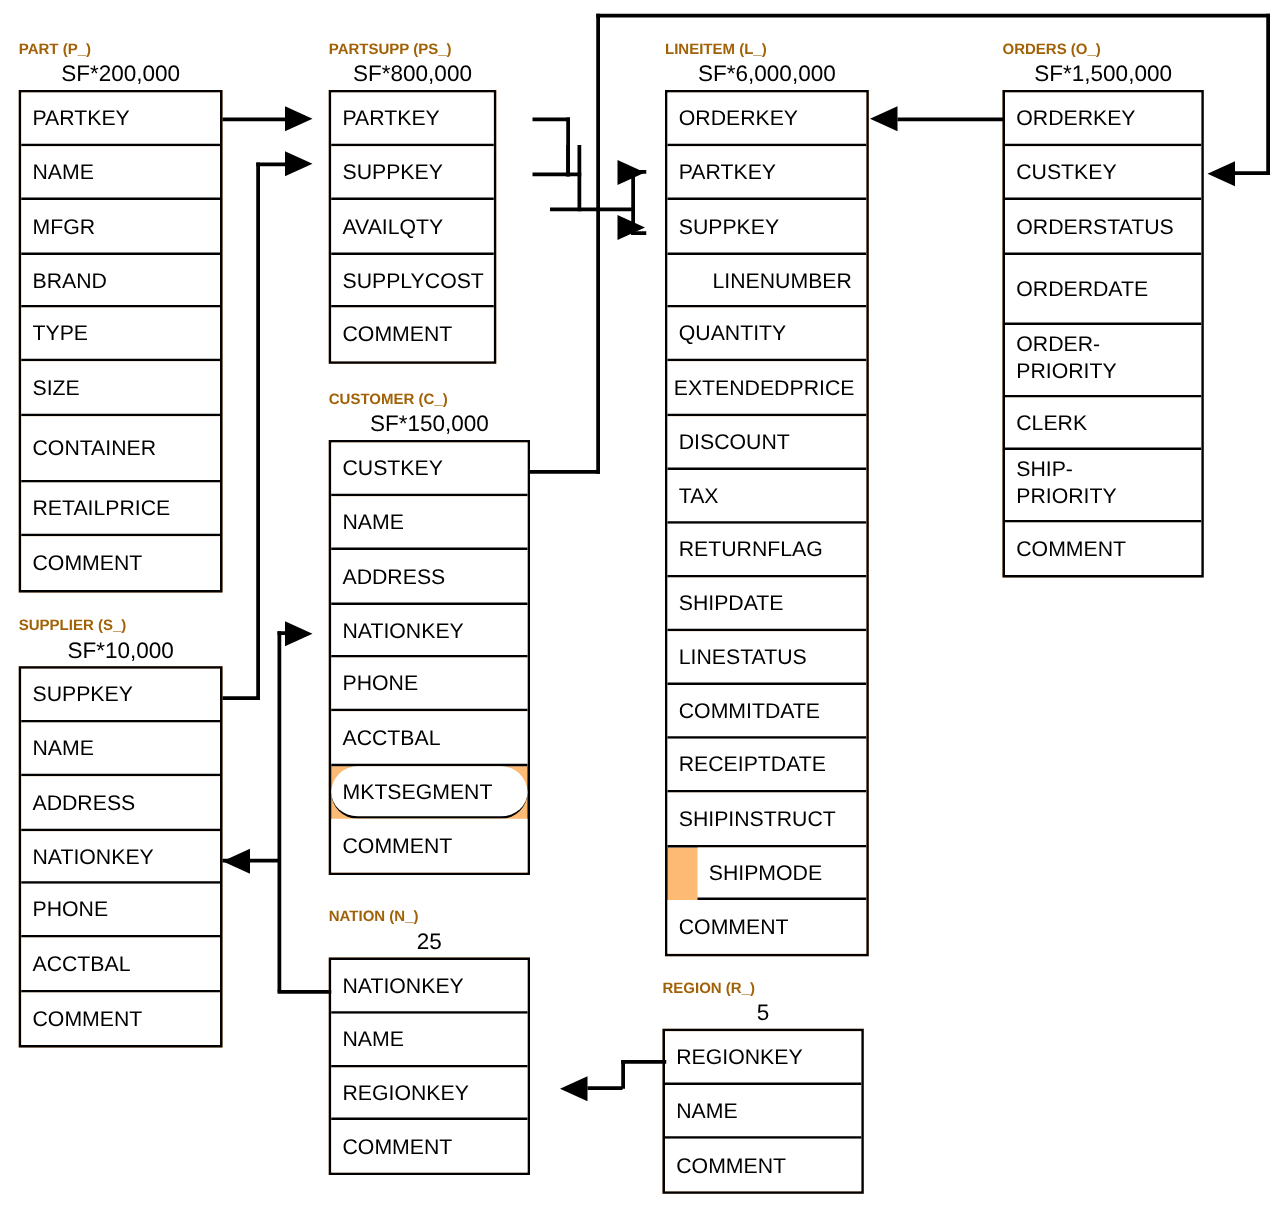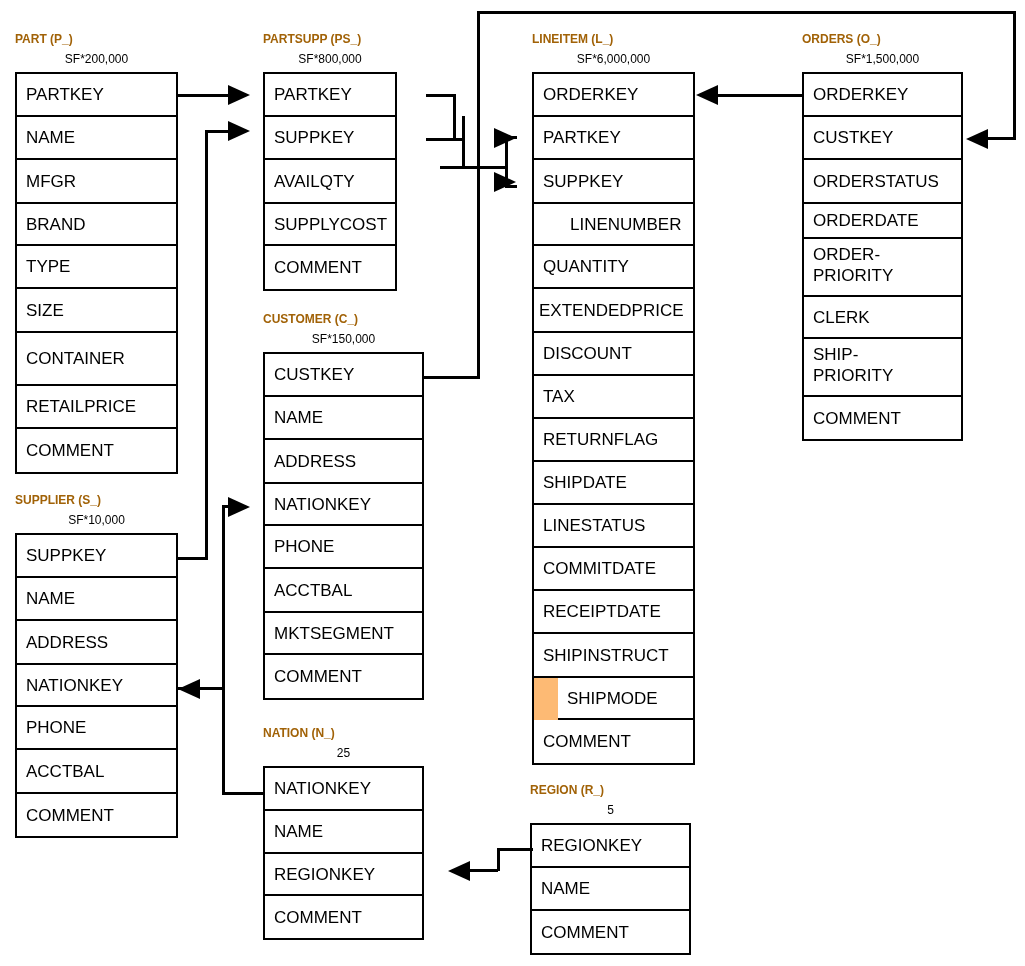--- a/index.html
+++ b/index.html
@@ -24,21 +24,21 @@
   }
   .entity-title {
     font-weight: bold;
     font-size: 12px;
     color: #a16207;
     text-align: left;
     line-height: 19px;
     white-space: nowrap;
   }
   .entity-card {
-    font-size: 12px;
+    font-size: 18px;
     color: #000;
     text-align: center;
     line-height: 19px;
     white-space: nowrap;
     margin-top: 1px;
   }
   .entity-box {
     margin-top: 3px;
     border: 2px solid #000;
     background: #fdba74;
@@ -142,41 +142,41 @@
     </div>
   </div>
 
   <div class="entity" style="left:802px; top:30px; width:161px;">
     <div class="entity-title">ORDERS (O_)</div>
     <div class="entity-card">SF*1,500,000</div>
     <div class="entity-box">
       <div class="field" style="height:43px;">ORDERKEY</div>
       <div class="field" style="height:43px;">CUSTKEY</div>
       <div class="field" style="height:44px;">ORDERSTATUS</div>
-      <div class="field" style="height:35px;">ORDERDATE</div>
+      <div class="field" style="height:56px;">ORDERDATE</div>
       <div class="field tall" style="height:58px;">ORDER-
 PRIORITY</div>
       <div class="field" style="height:42px;">CLERK</div>
       <div class="field tall" style="height:58px;">SHIP-
 PRIORITY</div>
       <div class="field" style="height:42px;">COMMENT</div>
     </div>
   </div>
 
   <div class="entity" style="left:263px; top:310px; width:161px;">
     <div class="entity-title">CUSTOMER (C_)</div>
     <div class="entity-card">SF*150,000</div>
     <div class="entity-box">
       <div class="field" style="height:43px;">CUSTKEY</div>
       <div class="field" style="height:43px;">NAME</div>
       <div class="field" style="height:44px;">ADDRESS</div>
       <div class="field" style="height:42px;">NATIONKEY</div>
       <div class="field" style="height:43px;">PHONE</div>
       <div class="field" style="height:44px;">ACCTBAL</div>
-      <div class="field" style="height:42px;">MKTSEGMENT</div>
+      <div class="field" style="height:42px;border-radius:21px;">MKTSEGMENT</div>
       <div class="field" style="height:43px;">COMMENT</div>
     </div>
   </div>
 
   <div class="entity" style="left:15px; top:491px; width:163px;">
     <div class="entity-title">SUPPLIER (S_)</div>
     <div class="entity-card">SF*10,000</div>
     <div class="entity-box">
       <div class="field" style="height:43px;">SUPPKEY</div>
       <div class="field" style="height:43px;">NAME</div>

